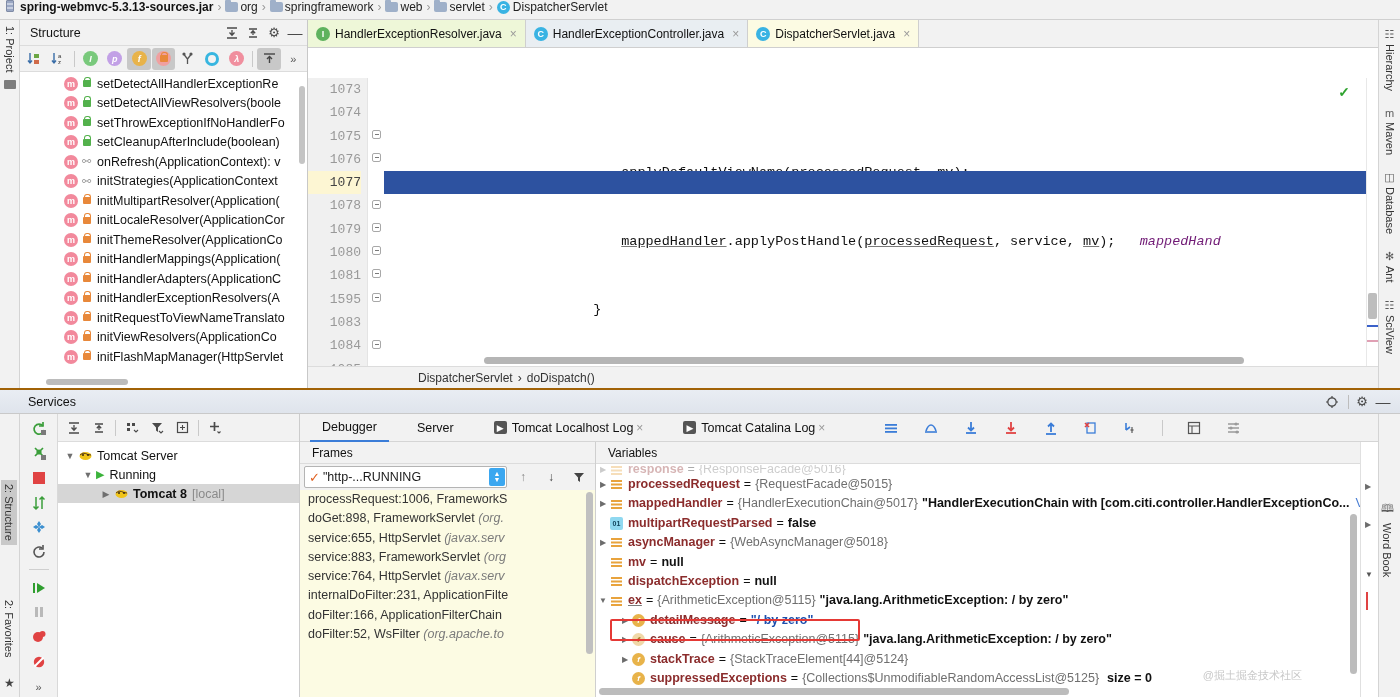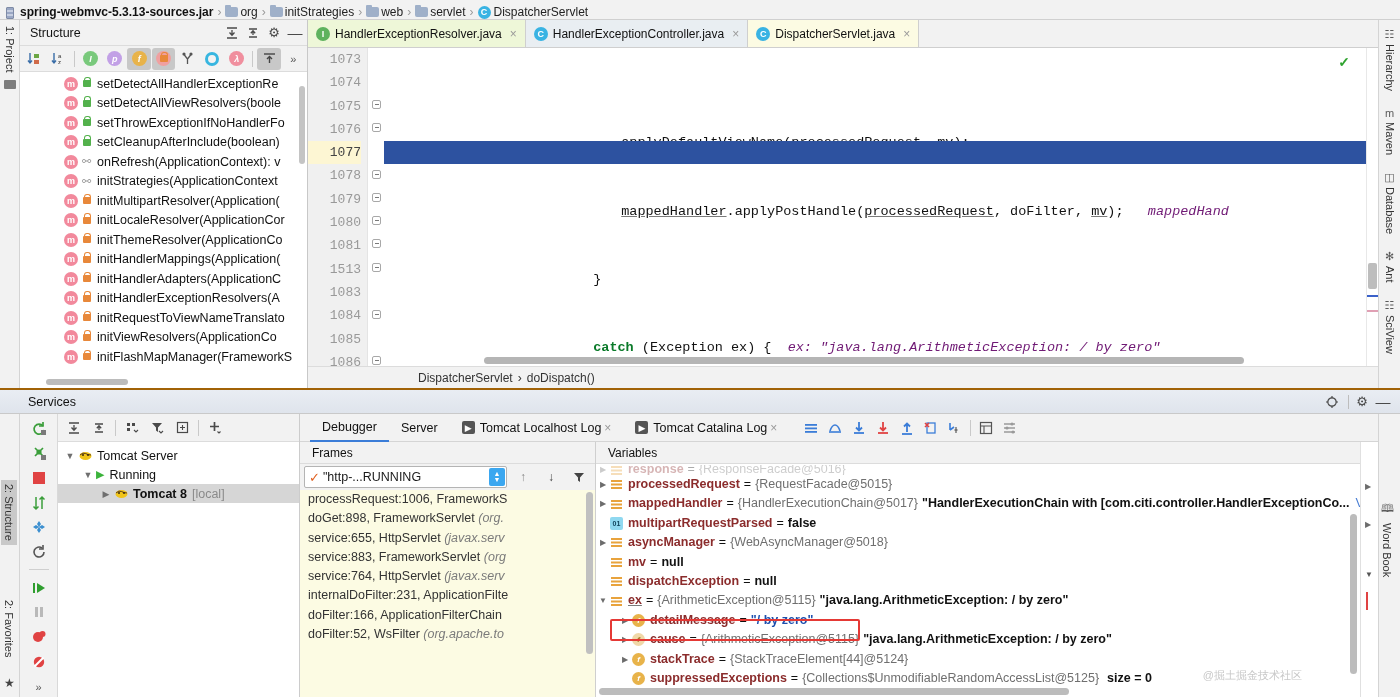--- a/index.html
+++ b/index.html
@@ -5,21 +5,21 @@
   * { box-sizing: border-box; margin:0; padding:0; }
   html,body{
     width:1400px;height:697px;overflow:hidden;
     font-family:"Liberation Sans", sans-serif;
     font-size:12px; color:#1a1a1a; background:#f2f2f2;
   }
   .app{position:relative;width:1400px;height:697px;display:flex;flex-direction:column;}
 
   
   .breadcrumb{
-    height:20px;display:flex;align-items:flex-end;gap:3px;
+    height:20px;display:flex;align-items:flex-start;gap:3px;
     background:#f2f2f2;padding:0 6px;border-bottom:1px solid #d0d0d0;
     font-size:12px;white-space:nowrap;
   }
   .bc-jar{display:inline-block;width:8px;height:12px;
     background:repeating-linear-gradient(180deg,#9aa7c4 0 2px,#c6cee0 2px 4px);
     border:1px solid #7f8ba6;border-radius:1px;margin-right:3px;}
   .bc-title{font-weight:bold;color:#111;}
   .bc-sep{color:#9b9b9b;font-size:12px;padding:0 1px;}
   .bc-folder{display:inline-block;width:13px;height:10px;background:#9fb0c9;
     border-radius:1px 2px 2px 2px;position:relative;margin-right:2px;}
@@ -73,21 +73,21 @@
   .tab{display:flex;align-items:center;gap:5px;padding:0 8px;font-size:12px;border-right:1px solid #cfcfcf;
     white-space:nowrap;color:#111;}
   .tab.green{background:#eef7d8;}
   .tab.active{background:#fcfbe3;}
   .tab.plain{background:#e9eef2;}
   .tic{width:14px;height:14px;border-radius:50%;display:flex;align-items:center;justify-content:center;
     font-size:9px;font-weight:bold;color:#fff;}
   .tic.i{background:#5eb25e;}
   .tic.c{background:#39b3e3;}
   .tclose{color:#9a9a9a;font-size:12px;margin-left:3px;}
-  .code-area{flex:1;display:flex;position:relative;overflow:hidden;background:#fff;}
+  .code-area{flex:1;display:flex;position:relative;overflow:hidden;background:#fff;margin-top:30px;}
   .gutter{width:60px;background:#f0f0f0;border-right:1px solid #e4e4e4;text-align:right;
     padding-right:6px;font-family:"Liberation Mono", monospace;font-size:13px;color:#999;
     position:relative;flex:0 0 auto;}
   .fold{width:16px;background:#fff;flex:0 0 auto;position:relative;}
   .code-lines{flex:1;position:relative;font-family:"Liberation Mono", monospace;font-size:13.5px;
     white-space:pre;overflow:hidden;color:#111;}
   .ln{height:23.3px;line-height:23.3px;}
   .gl{height:23.3px;line-height:23.3px;}
   .gl.cur{background:#fdf6d3;color:#444;}
   .hl-row{position:absolute;left:0;right:0;height:23.3px;background:#2d52a0;}
@@ -133,21 +133,21 @@
   .tree-rows{flex:1;padding-top:4px;}
   .tr-row{height:19px;display:flex;align-items:center;font-size:12.5px;color:#111;white-space:nowrap;}
   .tr-row.sel{background:#d6d6d6;}
   .arrow{width:16px;text-align:center;color:#6f6f6f;font-size:9px;flex:0 0 auto;}
   .cat-ico{width:15px;height:13px;margin-right:4px;flex:0 0 auto;position:relative;}
   .play-ico{color:#3bb33b;font-size:11px;margin-right:5px;}
   .dim{color:#8a8a8a;}
 
   .debugger{flex:1;display:flex;flex-direction:column;min-width:0;background:#f2f2f2;}
   .dbg-tabs{height:28px;display:flex;align-items:center;background:#f2f2f2;
-    border-bottom:1px solid #d5d5d5;padding-left:10px;gap:0;}
+    border-bottom:1px solid #d5d5d5;padding-left:10px;gap:16px;}
   .dtab{padding:0 12px;height:28px;display:flex;align-items:center;font-size:12.5px;color:#111;white-space:nowrap;}
   .dtab.active{border-bottom:2px solid #3b7dd8;color:#111;}
   .dtab .tico{width:13px;height:13px;background:#555;color:#fff;font-size:9px;border-radius:2px;
     display:flex;align-items:center;justify-content:center;margin-right:5px;}
   .dbg-body{flex:1;display:flex;min-height:0;}
 
   .frames{width:296px;background:#fff;border-right:1px solid #cfcfcf;display:flex;flex-direction:column;}
   .pane-title{height:22px;display:flex;align-items:center;padding-left:12px;background:#f2f2f2;
     border-bottom:1px solid #dcdcdc;font-size:12px;color:#111;}
   .thread-row{height:26px;display:flex;align-items:center;padding:2px 4px;background:#f2f2f2;gap:4px;}
@@ -198,21 +198,21 @@
     <span class="bc-jar"></span>
     <span class="bc-title">spring-webmvc-5.3.13-sources.jar</span>
     <span class="bc-sep">›</span>
     <span class="bc-item">
       <span class="bc-folder"></span>
       <span>org</span>
     </span>
     <span class="bc-sep">›</span>
     <span class="bc-item">
       <span class="bc-folder"></span>
-      <span>initStrategies</span>
+      <span>springframework</span>
     </span>
     <span class="bc-sep">›</span>
     <span class="bc-item">
       <span class="bc-folder"></span>
       <span>web</span>
     </span>
     <span class="bc-sep">›</span>
     <span class="bc-item">
       <span class="bc-folder"></span>
       <span>servlet</span>
@@ -400,21 +400,21 @@
           <span class="vis">
               <span class="lock"></span>
             </span>
           <span>initViewResolvers(ApplicationCo</span>
         </div>
         <div class="sl-row">
           <span class="m-ico">m</span>
           <span class="vis">
               <span class="lock"></span>
             </span>
-          <span>initFlashMapManager(FrameworkS</span>
+          <span>initFlashMapManager(HttpServlet</span>
         </div>
         <div class="struct-scroll-v"></div>
         <div class="struct-scroll-h"></div>
       </div>
     </div>
 
     <div class="editor">
       <div class="tabs">
         <div class="tab green">
           <span class="tic i">I</span>
@@ -437,21 +437,21 @@
         <div class="gutter">
           <div class="gl">1073</div>
           <div class="gl">1074</div>
           <div class="gl">1075</div>
           <div class="gl">1076</div>
           <div class="gl cur">1077</div>
           <div class="gl">1078</div>
           <div class="gl">1079</div>
           <div class="gl">1080</div>
           <div class="gl">1081</div>
-          <div class="gl">1513</div>
+          <div class="gl">1595</div>
           <div class="gl">1083</div>
           <div class="gl">1084</div>
           <div class="gl">1085</div>
           <div class="gl">1086</div>
         </div>
 
         <div class="fold">
           <span class="foldmark" style="top:52px;"></span>
           <span class="foldmark" style="top:75px;"></span>
           <span class="foldmark" style="top:122px;"></span>
@@ -464,21 +464,21 @@
         </div>
 
         <div class="code-lines">
           <div class="hl-row" style="top:93px;"></div>
 
           <div class="ln" style="padding-left:140px;">
             <span>applyDefaultViewName(</span><span class="u">processedRequest</span><span>, mv);</span>
           </div>
 
           <div class="ln" style="padding-left:140px;">
-            <span class="u">mappedHandler</span><span>.applyPostHandle(</span><span class="u">processedRequest</span><span>, doFilter, </span><span class="u">mv</span><span>);</span><span class="hint">   </span><span class="hint">mappedHand</span>
+            <span class="u">mappedHandler</span><span>.applyPostHandle(</span><span class="u">processedRequest</span><span>, service, </span><span class="u">mv</span><span>);</span><span class="hint">   </span><span class="hint">mappedHand</span>
           </div>
 
           <div class="ln" style="padding-left:112px;">
             <span>}</span>
           </div>
 
           <div class="ln" style="padding-left:112px;">
             <span class="kw">catch</span><span> (Exception ex) {</span><span class="hint">  </span><span class="hint">ex: "java.lang.ArithmeticException: / by zero"</span>
           </div>
 

